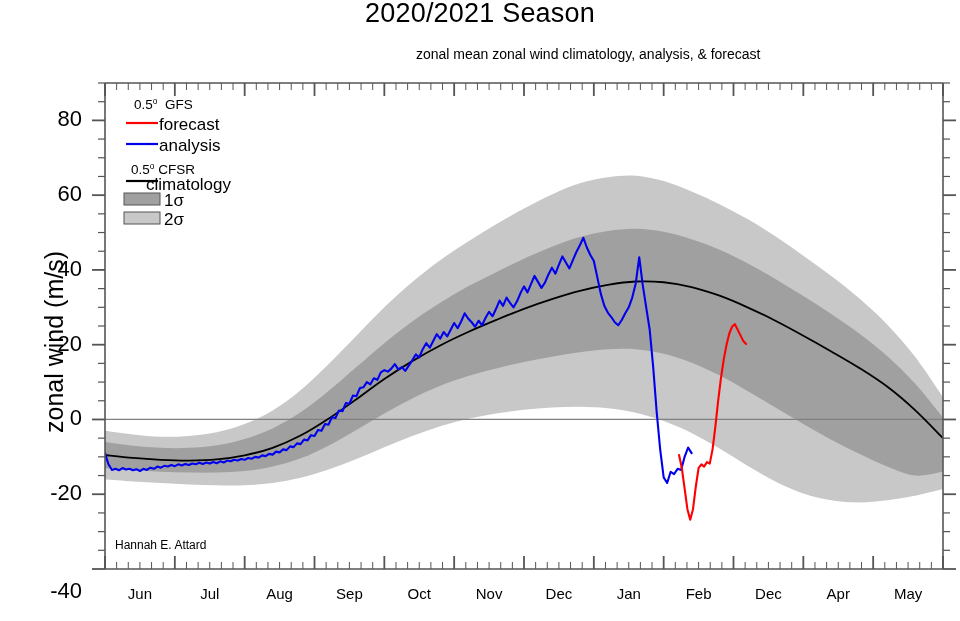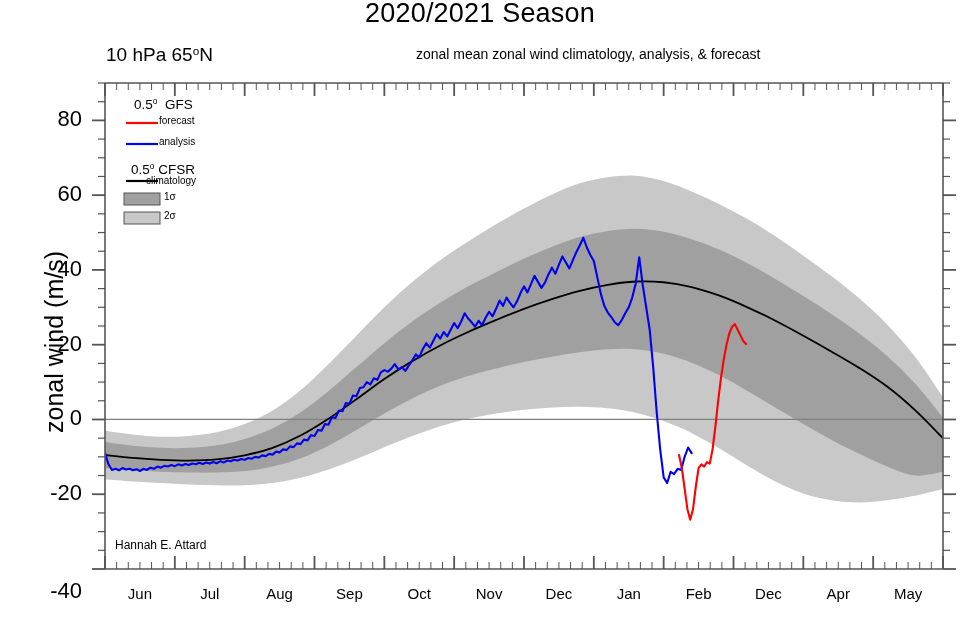--- a/index.html
+++ b/index.html
@@ -68,21 +68,21 @@
   }
   #credit {
     left: 115px;
     top: 538px;
     font-size: 12px;
   }
   .legend-head {
     font-size: 13.5px;
   }
   .legend-item-label {
-    font-size: 10px;
+    font-size: 17px;
   }
   .sup-o {
     font-size: 0.62em;
     vertical-align: 0.55em;
   }
 </style>
 </head>
 <body>
 
 <div id="figure">
@@ -316,24 +316,20 @@
         <line x1="126" y1="123" x2="158" y2="123" stroke="#ff0000" stroke-width="2.2"></line>
         <line x1="126" y1="144" x2="158" y2="144" stroke="#0000ee" stroke-width="2.2"></line>
         <line x1="126" y1="181" x2="158" y2="181" stroke="#000000" stroke-width="2.2"></line>
         <rect x="124" y="193" width="36" height="12" fill="#a0a0a0" stroke="#555" stroke-width="1"></rect>
         <rect x="124" y="212" width="36" height="12" fill="#c8c8c8" stroke="#555" stroke-width="1"></rect>
       </g>
   </svg>
 
   <div class="txt" id="chart-title">2020/2021 Season</div>
 
-  <div class="txt" id="panel-label">
-    <span>10 hPa</span>
-    <span>65</span><span class="sup-o">o</span><span>N</span>
-  </div>
 
   <div class="txt" id="panel-subtitle">zonal mean zonal wind climatology, analysis, &amp; forecast</div>
 
   <div class="txt" id="y-axis-title">zonal wind (m/s)</div>
 
   <div id="ytick-labels">
       <div class="txt ytick-label" style="left: 12px; top: 106.385px;">80</div>
       <div class="txt ytick-label" style="left: 12px; top: 181.154px;">60</div>
       <div class="txt ytick-label" style="left: 12px; top: 255.923px;">40</div>
       <div class="txt ytick-label" style="left: 12px; top: 330.692px;">20</div>

